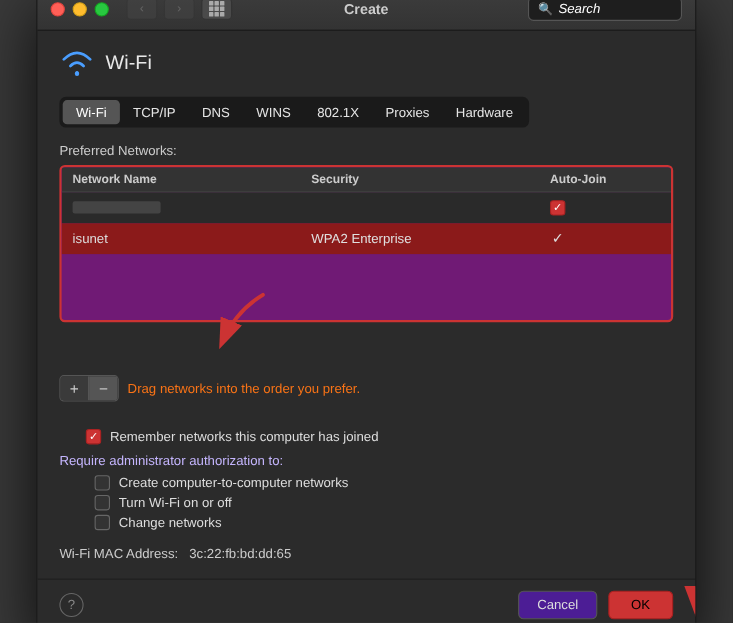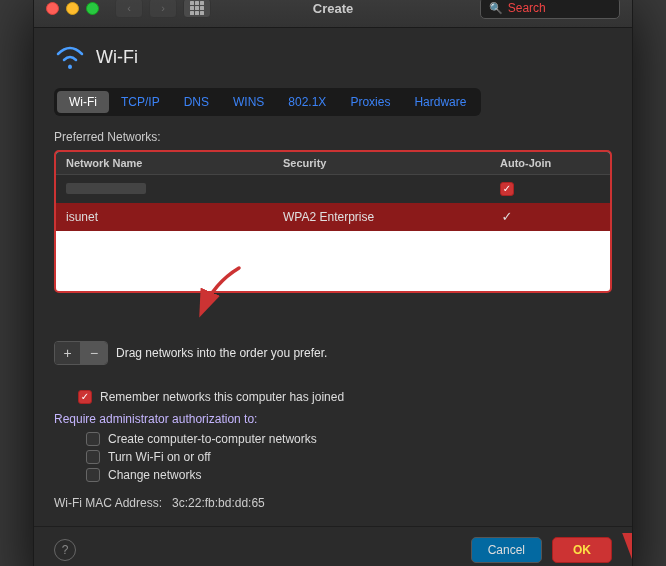--- a/index.html
+++ b/index.html
@@ -103,23 +103,24 @@
       border-radius: 5px;
       height: 22px;
       width: 140px;
       display: flex;
       align-items: center;
       padding: 0 8px;
       gap: 5px;
     }
     .search-icon-svg { color: #888; font-size: 11px; }
     .search-input-fake {
-      color: #ef4444;
+      color: #ffffff;
       font-size: 12px;
       flex: 1;
+      font-style: italic;
     }
     .content {
       padding: 14px 20px 16px;
     }
     .wifi-header {
       display: flex;
       align-items: center;
       gap: 10px;
       margin-bottom: 14px;
     }
@@ -142,39 +143,39 @@
       background: #1a1a1a;
       border-radius: 6px;
       padding: 3px;
       width: fit-content;
     }
     .tab {
       padding: 4px 12px;
       border-radius: 4px;
       cursor: pointer;
       font-size: 12px;
-      color: #3b82f6;
+      color: #e5e5e5;
       transition: all 0.1s;
     }
     .tab.active {
       background: #555;
       color: #fff;
       font-weight: 500;
     }
     .section-label {
       font-size: 12px;
       color: #ccc;
       margin-bottom: 6px;
       font-weight: 500;
     }
     .networks-table {
       border: 2px solid #cc3333;
       border-radius: 5px;
       overflow: hidden;
-      background: #ffffff;
+      background: #701a75;
     }
     .table-header {
       display: grid;
       grid-template-columns: 1fr 1fr 100px;
       background: #333;
       padding: 5px 10px;
       border-bottom: 1px solid #444;
     }
     .table-header-cell {
       font-size: 11px;
@@ -251,21 +252,21 @@
       font-size: 14px;
       border: none;
       outline: none;
     }
     .ar-btn:first-child { border-right: 1px solid #555; }
     .ar-btn.active-minus {
       background: #555;
     }
     .drag-hint {
       font-size: 12px;
-      color: #e5e5e5;
+      color: #f97316;
       text-align: right;
     }
     .remember-row {
       display: flex;
       align-items: flex-start;
       gap: 8px;
       margin-top: 25px;
       padding-left: 24px;
     }
     .checkbox-filled {
@@ -333,35 +334,35 @@
       color: #888;
       font-size: 12px;
       cursor: pointer;
     }
     .footer-right {
       display: flex;
       gap: 10px;
     }
     .cancel-btn {
       padding: 5px 16px;
-      background: #0369a1;
+      background: #4c1d95;
       border: 1px solid #555;
       border-radius: 5px;
       color: #ddd;
       font-size: 12px;
       cursor: pointer;
     }
     .ok-btn {
       padding: 5px 20px;
       background: #cc3333;
       border: 1px solid #aa2020;
       border-radius: 5px;
-      color: #fde047;
-      font-size: 12px;
-      font-weight: 700;
+      color: #000000;
+      font-size: 12px;
+      font-weight: 400;
       cursor: pointer;
       position: relative;
     }
   </style>
 </head>
 <body>
 
 <div class="window">
 
   <div class="titlebar">

